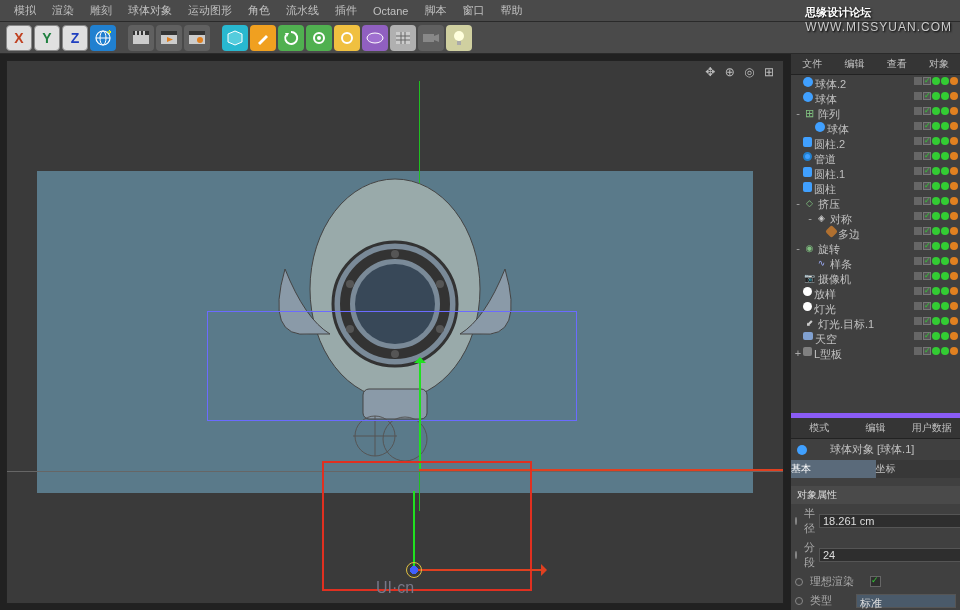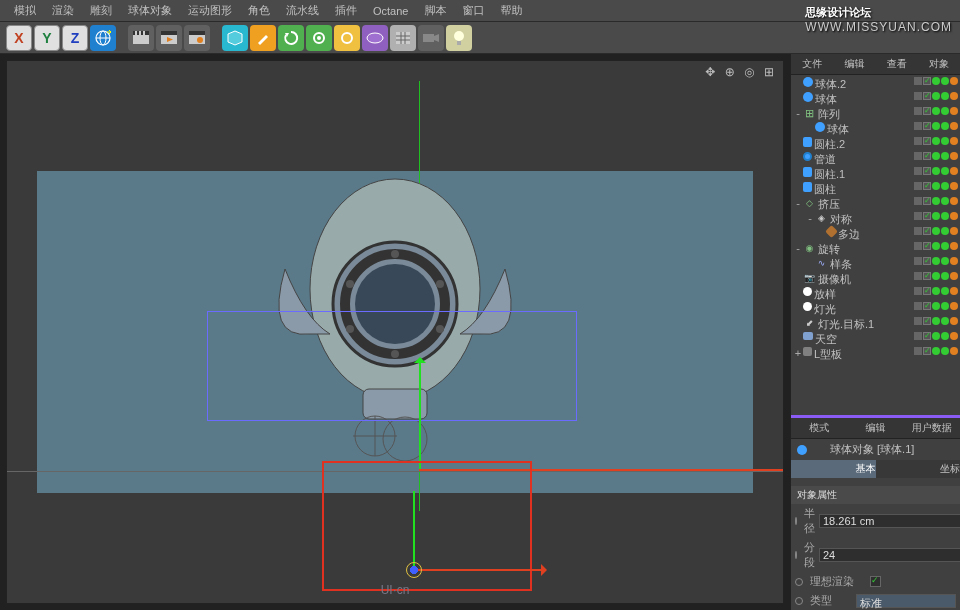--- a/index.html
+++ b/index.html
@@ -40,21 +40,21 @@
 .arrow-up { position: absolute; left: 412px; top: 300px; width: 2px; height: 110px; background: #20e020; }
 .arrow-up::before { content:""; position:absolute; top:-10px; left:-5px; border:6px solid transparent; border-bottom-color:#20e020; }
 .arrow-right { position: absolute; left: 412px; top: 408px; width: 370px; height: 2px; background: #e04020; }
 .arrow-right::before { content:""; position:absolute; right:-10px; top:-5px; border:6px solid transparent; border-left-color:#e04020; }
 .line-v-green { position:absolute; left:412px; top:20px; width:1px; height:430px; background:#20c020; }
 .line-h-gray  { position:absolute; left:0; top:410px; right:0; height:1px; background:#666; }
 .gizmo2-v { position: absolute; left: 406px; top: 430px; width: 2px; height: 78px; background: #20e020; }
 .gizmo2-h { position: absolute; left: 406px; top: 508px; width: 130px; height: 2px; background: #e04020; }
 .gizmo2-h::before { content:""; position:absolute; right:-10px; top:-5px; border:6px solid transparent; border-left-color:#e04020; }
 .gizmo2-dot { position: absolute; left: 399px; top: 501px; width: 16px; height: 16px; border-radius: 50%; border: 1px solid #e0c040; background: radial-gradient(#4060ff 40%,transparent 42%); }
-.ui-cn { position:absolute; left:50%; bottom:6px; transform:translateX(-50%); color:#778; font-size:12px;margin-top:32px; }
+.ui-cn { position:absolute; left:50%; bottom:6px; transform:translateX(-50%); color:#778; font-size:16px;margin-top:32px; }
 
 
 .right { width: 170px; background: #404040; display: flex; flex-direction: column; border-left: 1px solid #222; }
 .tabs { display: flex; background: #353535; border-bottom: 1px solid #222; }
 .tab { flex: 1; text-align: center; padding: 3px 0; font-size: 10px; cursor: pointer; }
 .tree { flex: 1; overflow: auto; padding: 2px 0; font-size: 10px; }
 .row { display: flex; align-items: flex-start; height: 15px; padding: 0 2px; }
 .row.sel { background: #555; }
 .indent { display: inline-block; }
 .exp { width: 10px; text-align: center; color: #aaa; cursor: pointer; }
@@ -76,24 +76,24 @@
 .lbl { flex: 1; white-space: nowrap; overflow: hidden; text-overflow: ellipsis; }
 .lbl.selname { color: #f0a040; }
 .tog { display: flex; gap: 1px; margin-left: auto; }
 .tog span { width: 8px; height: 8px; display: inline-block; }
 .chk { background: #555; border: 1px solid #777; position: relative; }
 .chk::after { content: "✓"; color: #3c3; font-size: 8px; position: absolute; top: -2px; left: 0; }
 .dot-g { background: #3c3; border-radius: 50%; }
 .dot-o { background: #e08020; border-radius: 50%; }
 .sq   { background: #666; }
 
-.attr-tabs { display: flex; background: #353535; border-top: 3px solid #8b5cf6; border-bottom: 1px solid #222; }
+.attr-tabs { display: flex; background: #353535; border-top: 5px solid #8b5cf6; border-bottom: 1px solid #222; }
 .attr-title { background: #404040; padding: 3px 6px; display: flex; align-items: center; gap: 21px; font-size: 10px; }
 .subtabs { display: flex; background: #383838; }
-.subtab { flex: 1; text-align: right; padding: 2px 0; font-size: 10px; }
+.subtab { flex: 1; text-align: left; padding: 2px 0; font-size: 10px; }
 .subtab.active { background: #5a6a7a; color: #fff; }
 .section-h { background: #4a4a4a; padding: 2px 6px; font-size: 10px; color: #ddd; margin-top: 8px; }
 .field { display: flex; align-items: center; padding: 2px 4px; gap: 4px; font-size: 10px; }
 .field .fl { width: 42px; color: #aaa; }
 .field .fi { flex: 1; background: #2e2e2e; border: 1px solid #555; padding: 1px 3px; height: 14px; color: #ddd; }
 .field .cb { width: 11px; height: 11px; background: #2e2e2e; border: 1px solid #666; position: relative; }
 .field .cb.on::after { content:"✓"; color:#3c3; font-size:9px; position:absolute; top:-2px; left:0; }
 .radiodot { width: 8px; height: 8px; border: 1px solid #888; border-radius: 50%; margin-right: 3px; }
 
 .watermark { position: absolute; top: 4px; right: 8px; color: #fff; font-size: 14px; font-weight: bold; font-family: "SimHei"; text-shadow: 1px 1px 2px #000; pointer-events: none; }

